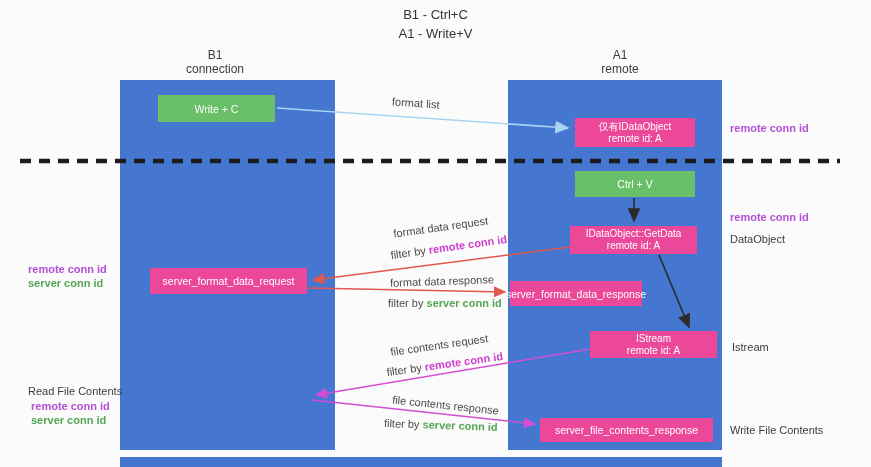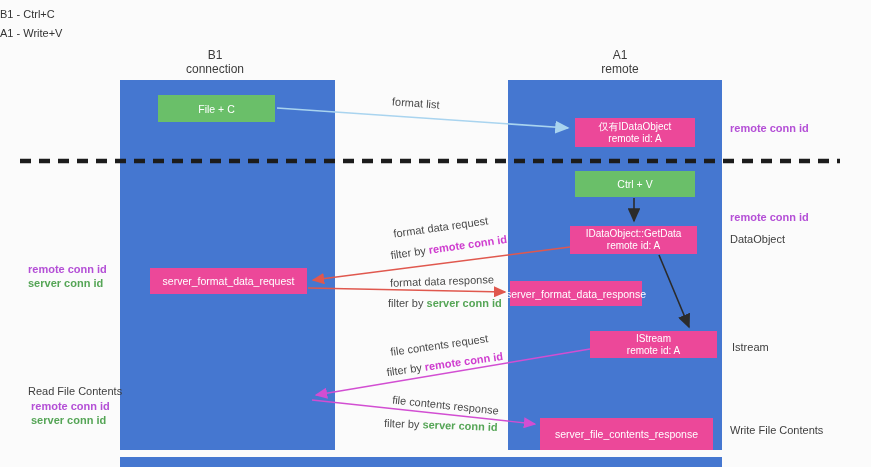--- a/index.html
+++ b/index.html
@@ -1,20 +1,20 @@
 <!DOCTYPE html>
 <html><head>
 <meta charset="utf-8">
 <style>
   * { margin:0; padding:0; box-sizing:border-box; }
   body { font-family:"Liberation Sans", sans-serif; background:#fbfbfb; }
   .stage { position:relative; width:871px; height:467px; background:#fbfbfb; overflow:hidden; }
 
-  .title { position:absolute; left:0; top:5px; width:100%; 
-           font-size:11px; color:#333; line-height:19px; }
+  .title { position:absolute; left:0; top:5px; width:100%; text-align:center;
+           font-size:13px; color:#333; line-height:19px; }
 
   .lane-header { position:absolute; top:48px; width:110px; text-align:center;
                  font-size:12px; color:#3c3c3c; line-height:14px; }
 
   .lane { position:absolute; background:#4577d0; }
 
   .node { position:absolute; display:flex; flex-direction:column; align-items:center;
           justify-content:center; color:#fff; text-align:center; line-height:12px;
           font-size:10.5px; }
   .node.orange { background:#ec4899; }
@@ -73,21 +73,21 @@
     <line x1="277" y1="108" x2="568" y2="128" stroke="#a9d4ef" stroke-width="1.6" marker-end="url(#m-blue)"></line>
     <line x1="634" y1="198" x2="634" y2="221" stroke="#2b2b2b" stroke-width="1.6" marker-end="url(#m-black)"></line>
     <line x1="659" y1="255" x2="689" y2="327" stroke="#2b2b2b" stroke-width="1.6" marker-end="url(#m-black)"></line>
     <line x1="570" y1="247" x2="313" y2="280" stroke="#e0584e" stroke-width="1.4" marker-end="url(#m-red)"></line>
     <line x1="308" y1="288" x2="505" y2="292" stroke="#e0584e" stroke-width="1.4" marker-end="url(#m-red)"></line>
     <line x1="590" y1="349" x2="316" y2="395" stroke="#d24ed2" stroke-width="1.4" marker-end="url(#m-magenta)"></line>
     <line x1="312" y1="400" x2="535" y2="424" stroke="#d24ed2" stroke-width="1.4" marker-end="url(#m-magenta)"></line>
   </svg>
 
   <div class="node green" style="left:158px;top:95px;width:117px;height:27px">
-    <span>File + C</span>
+    <span>Write + C</span>
   </div>
 
   <div class="node orange" style="left:575px;top:118px;width:120px;height:29px;font-size:10px">
     <span>仅有IDataObject</span>
     <span>remote id: A</span>
   </div>
 
   <div class="node green" style="left:575px;top:171px;width:120px;height:26px">
     <span>Ctrl + V</span>
   </div>
@@ -104,21 +104,21 @@
   <div class="node orange" style="left:510px;top:281px;width:132px;height:25px">
     <span>server_format_data_response</span>
   </div>
 
   <div class="node orange" style="left:590px;top:331px;width:127px;height:27px;font-size:10px">
     <span>IStream</span>
     <span>remote id: A</span>
   </div>
 
 
-  <div class="node orange" style="left:540px;top:418px;width:173px;height:32px">
+  <div class="node orange" style="left:540px;top:418px;width:173px;height:24px">
     <span>server_file_contents_response</span>
   </div>
 
   <div class="arrow-lbl" style="left:392px;top:97px;transform:rotate(4deg)">format list</div>
 
   <div class="arrow-lbl" style="left:393px;top:221px;transform:rotate(-8deg)">format data request</div>
   <div class="arrow-lbl" style="left:390px;top:241px;transform:rotate(-8deg)">
     <span>filter by </span><span class="bold-magenta">remote conn id</span>
   </div>
 

